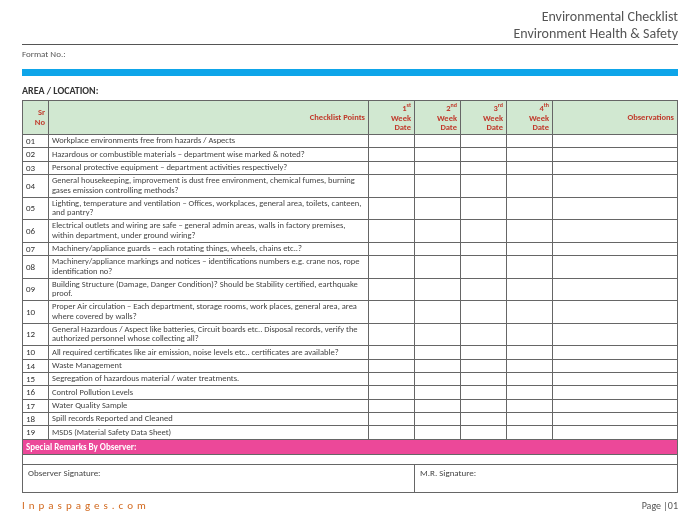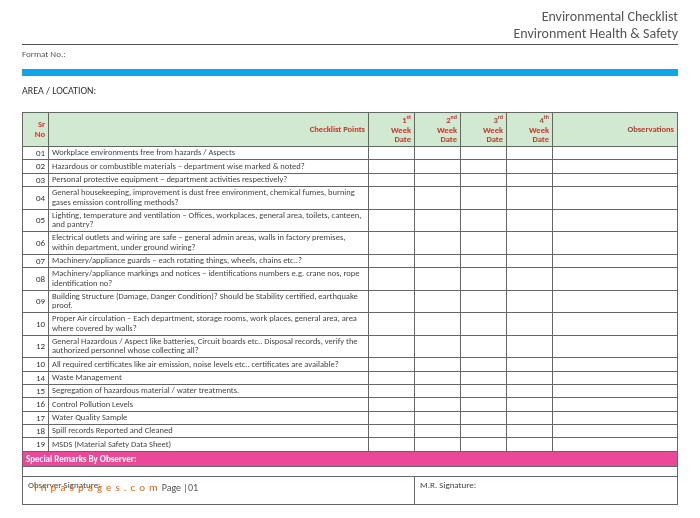--- a/index.html
+++ b/index.html
@@ -2,35 +2,35 @@
 <html><head>
 <meta charset="utf-8">
 <style>
   * { box-sizing: border-box; margin: 0; padding: 0; }
   body { font-family: Calibri, Arial, sans-serif; font-size: 9px; width: 700px; height: 518px; background: #fff; color: #333; position: relative; }
   .page { padding: 8px 22px 0 22px; }
   .hdr { text-align: right; border-bottom: 1px solid #555; padding-bottom: 2px; }
   .hdr-title { font-size: 14px; color: #555; }
   .hdr-sub { font-size: 14px; color: #555; }
   .format { font-size: 9px; padding: 3px 0 10px 0; border-bottom: 7px solid #0ea5e9; color: #555; }
-  .area { font-size: 10px; font-weight: normal; padding: 8px 0 15px 0; color: #333; }
+  .area { font-size: 10px; font-weight: bold; padding: 8px 0 3px 0; color: #333; }
   table { width: 100%; border-collapse: collapse; table-layout: fixed; }
   th, td { border: 1px solid #666; padding: 1px 3px; vertical-align: middle; line-height: 1.15; }
   th { background: #d1e8d1; color: #c0392b; font-weight: bold; text-align: right; font-size: 8.5px; }
   th.sr { width: 26px; }
   th.pts { width: 320px; }
   th.wk { width: 46px; }
   th.obs { width: auto; }
-  td.sr { text-align: right; }
+  td.sr { text-align: left; }
   td.pts { text-align: left; font-size: 8.5px; color: #444; }
   .week-hdr sup { font-size: 6px; }
   .remarks td { background: #ec4899; color: #fff; font-weight: bold; font-size: 9px; padding: 2px 3px; }
   .sig-row td { height: 28px; vertical-align: top; padding: 3px 5px; font-size: 9px; color: #444; }
   .spacer td { border-left: 1px solid #666; border-right: 1px solid #666; border-top: none; border-bottom: none; height: 10px; }
-  .footer { position: absolute; bottom: 24px; left: 22px; right: 22px; display: flex; font-size: 10px; color: #555; padding-left: 12px; }
+  .footer { position: absolute; bottom: 6px; left: 22px; right: 22px; display: flex; justify-content: space-between; font-size: 10px; color: #555; }
   .brand { color: #d2691e; letter-spacing: 4px; font-size: 11px; }
   .pageno { color: #555; }
 </style>
 </head>
 <body>
 
 <div class="page">
   <div class="hdr">
     <div class="hdr-title">Environmental Checklist</div>
     <div class="hdr-sub">Environment Health &amp; Safety</div>

